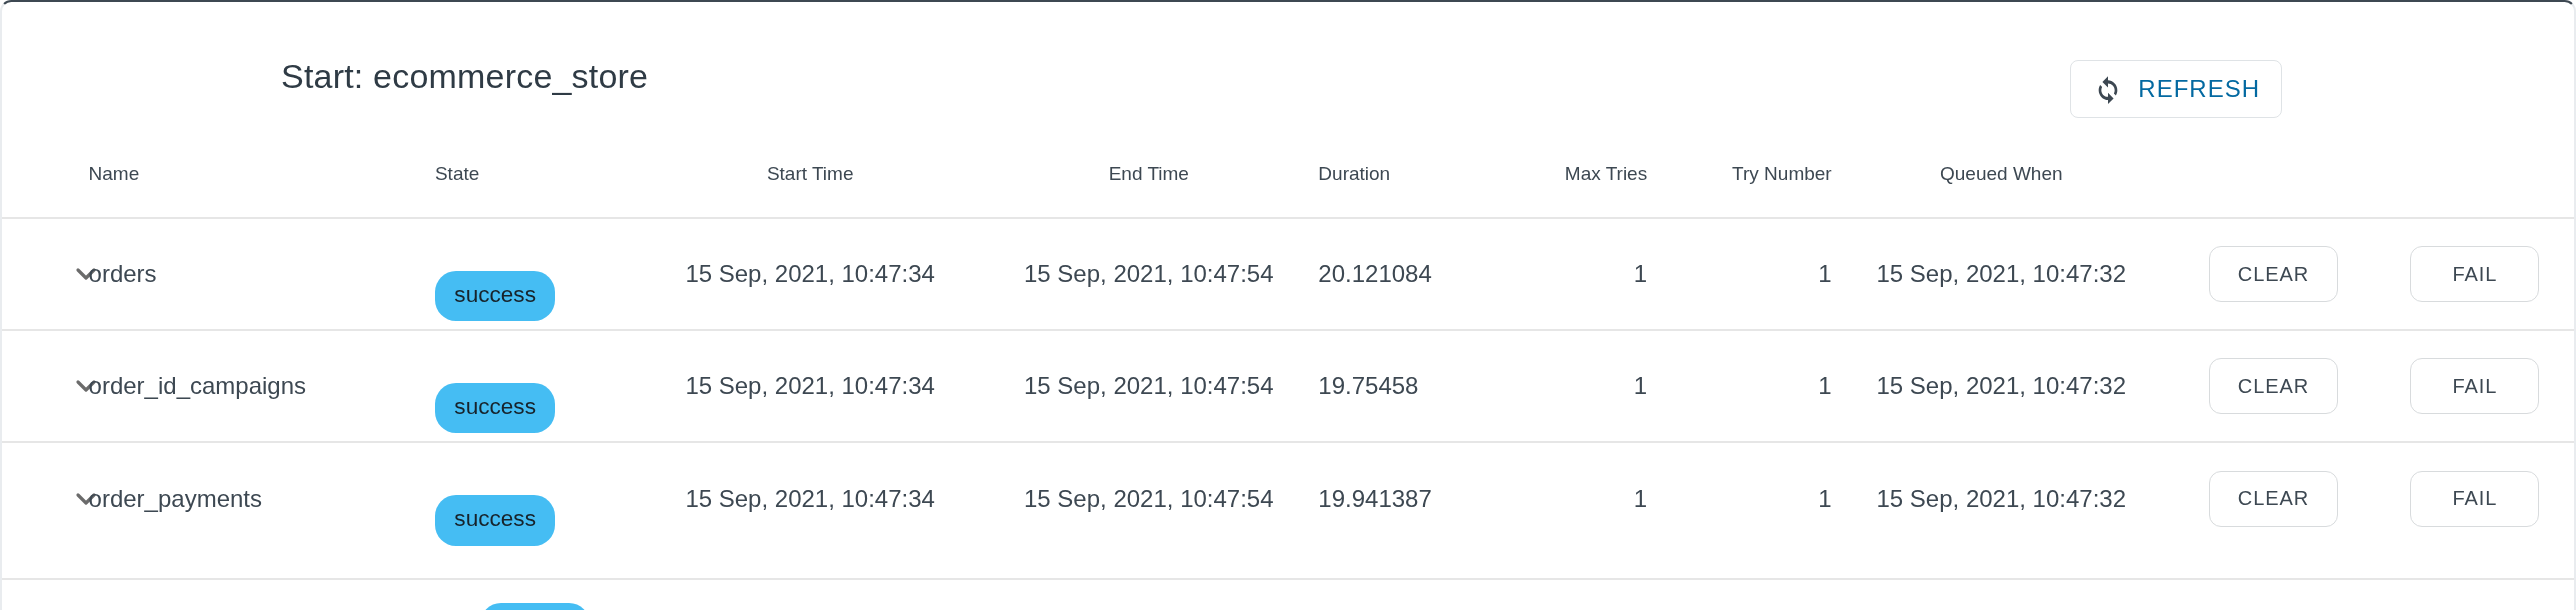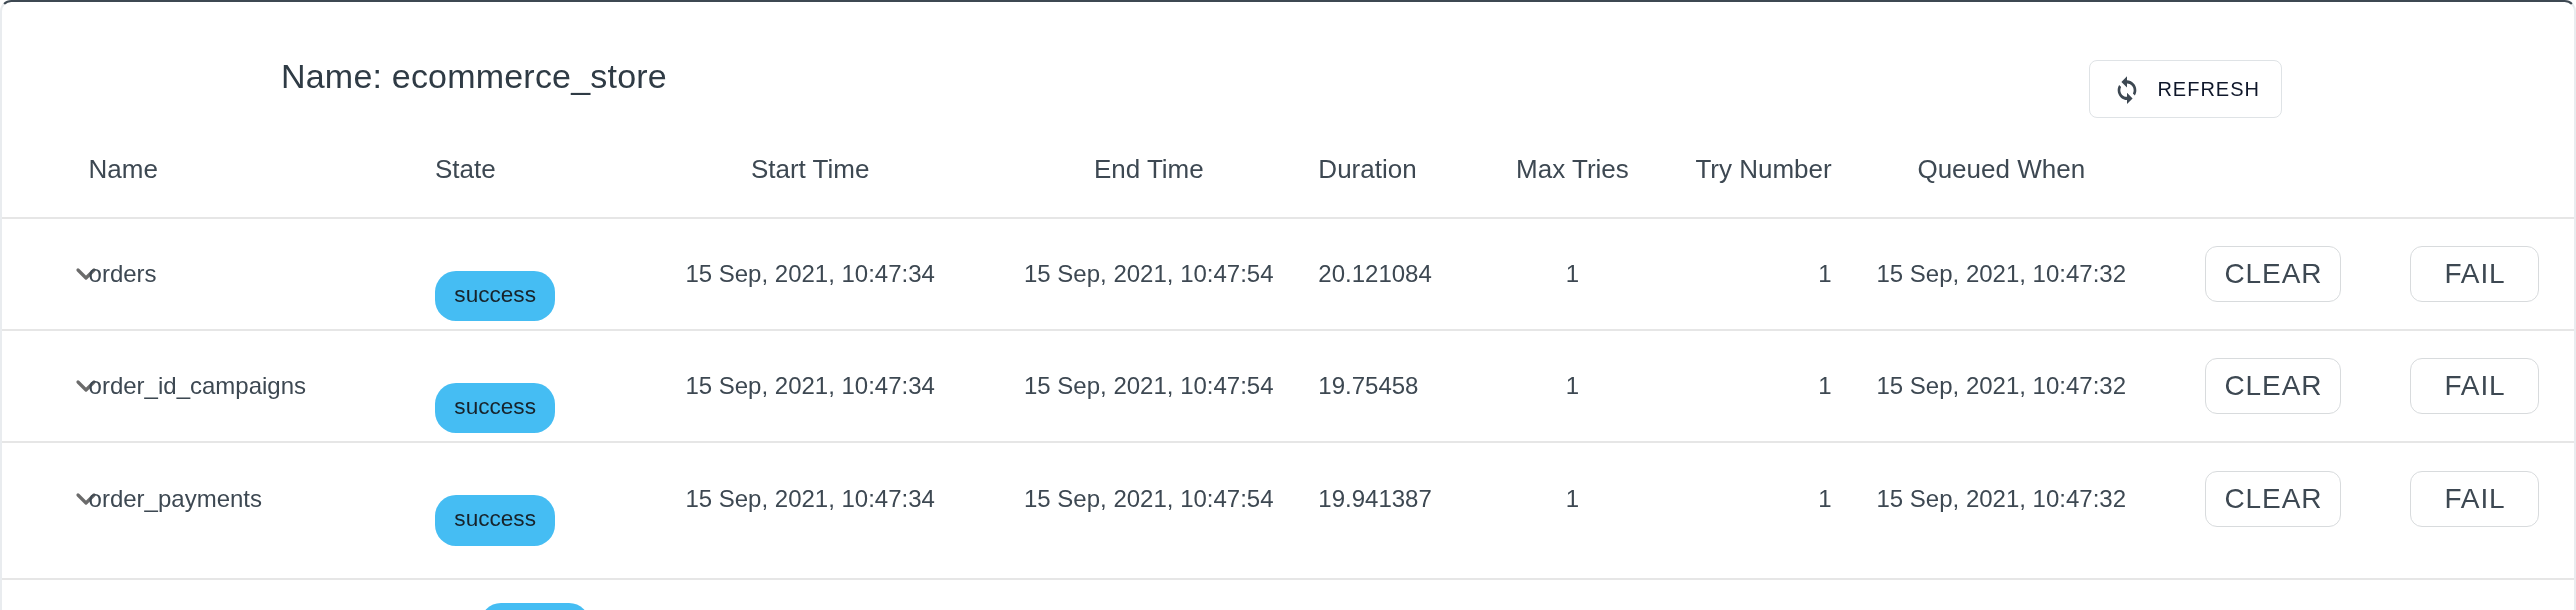--- a/index.html
+++ b/index.html
@@ -52,39 +52,39 @@
     display: flex;
     align-items: center;
     gap: 14.5px;
     background: #ffffff;
     border: 1.6px solid #dfe3e6;
     border-radius: 8px;
     cursor: pointer;
   }
 
   .refresh-button .label {
-    font-size: 20px;
+    font-size: 24px;
     letter-spacing: 1px;
-    color: #0f172a;
+    color: #0369a1;
     font-weight: 400;
     white-space: nowrap;
   }
 
   .sync-icon { width: 32px; height: 32px; display: block; }
   .sync-icon svg { width: 32px; height: 32px; display: block; }
 
   
   .tasks-table {
     width: 100%;
     border-collapse: collapse;
     table-layout: fixed;
   }
 
   .tasks-table th {
-    font-size: 26px;
+    font-size: 19px;
     font-weight: 400;
     color: #3d4852;
     text-align: left;
     padding: 0 0 32px 0;
     vertical-align: bottom;
     white-space: nowrap;
   }
 
   .tasks-table td {
     font-size: 24px;
@@ -117,21 +117,21 @@
   .cell-expand { padding-left: 68px !important; }
 
   .chevron-icon { width: 32px; height: 32px; display: block; cursor: pointer; }
   .chevron-icon svg { width: 32px; height: 32px; display: block; }
 
   th.th-start, td.td-start,
   th.th-end,   td.td-end,
   th.th-queued,td.td-queued { text-align: center; }
 
   th.th-duration, td.td-duration { }
-  th.th-maxtries, td.td-maxtries { text-align: center; }
+  th.th-maxtries, td.td-maxtries { text-align: right; }
   th.th-trynum,   td.td-trynum   { text-align: right; }
   th.th-state,    td.td-state    { text-align: left; }
 
   .state-badge {
     display: inline-block;
     background: #45bdf3;
     color: #17232b;
     font-size: 22.6px;
     line-height: 1;
     padding: 13px 19.4px 14.5px;
@@ -144,21 +144,21 @@
   .row-action {
     display: inline-flex;
     align-items: center;
     justify-content: center;
     height: 56px;
     min-width: 129px;
     padding: 16px 18px;
     background: #ffffff;
     border: 1.6px solid #d8dbdd;
     border-radius: 12px;
-    font-size: 28px;
+    font-size: 20px;
     letter-spacing: 0.9px;
     color: #3d4852;
     cursor: pointer;
   }
 
   td.td-clear, td.td-fail { text-align: center; }
 
   
   .next-row-peek {
     position: absolute;
@@ -185,21 +185,21 @@
     background: #45bdf3;
     border-radius: 21px 21px 0 0;
   }
 </style>
 </head>
 <body>
 
 <div class="card">
 
   <div class="card-header">
-    <div class="page-title">Name: ecommerce_store</div>
+    <div class="page-title">Start: ecommerce_store</div>
 
     <div class="refresh-button">
       <span class="sync-icon">
         <svg viewBox="0 0 24 24" fill="#3d4852" aria-hidden="true">
           <path d="M12 5.5V2.5L7.8 6.7 12 10.9V7.9c2.8 0 5 2.2 5 5 0 .9-.2 1.7-.6 2.4l1.5 1.5c.7-1.1 1.1-2.5 1.1-3.9 0-4.1-3.4-7.4-7-7.4z"></path>
           <path d="M12 17.9c-2.8 0-5-2.2-5-5 0-.9.2-1.7.6-2.4L6.1 9c-.7 1.1-1.1 2.5-1.1 3.9 0 4.1 3.4 7.4 7 7.4v3l4.2-4.2-4.2-4.2v3z"></path>
         </svg>
       </span>
       <span class="label">REFRESH</span>
     </div>

